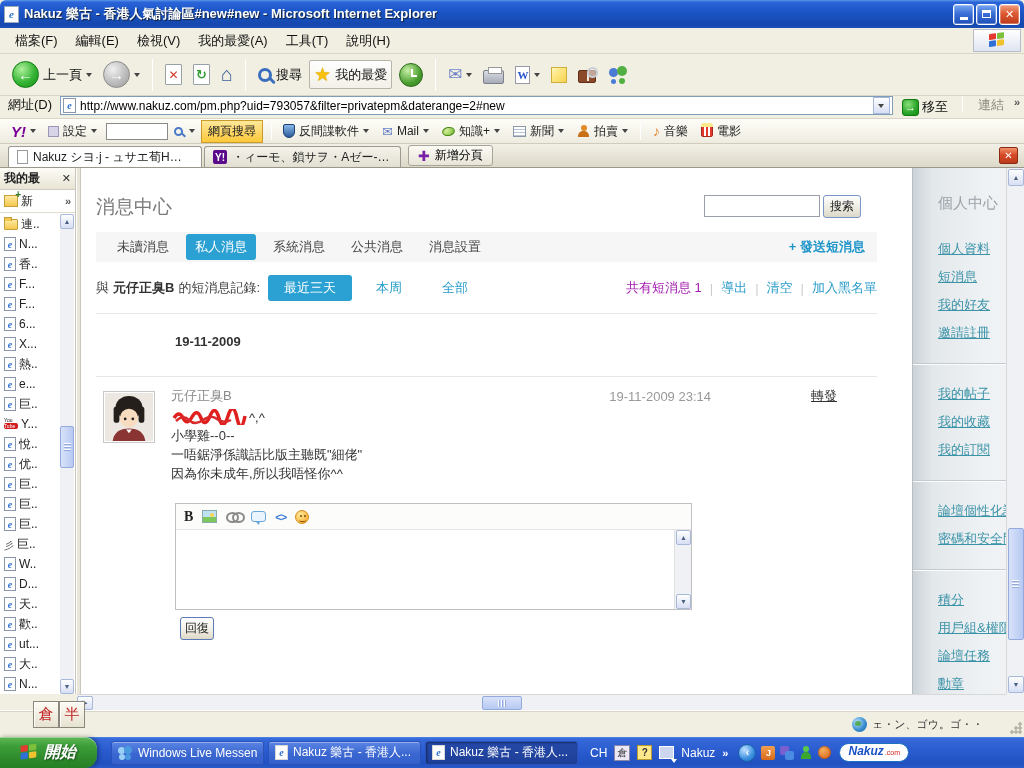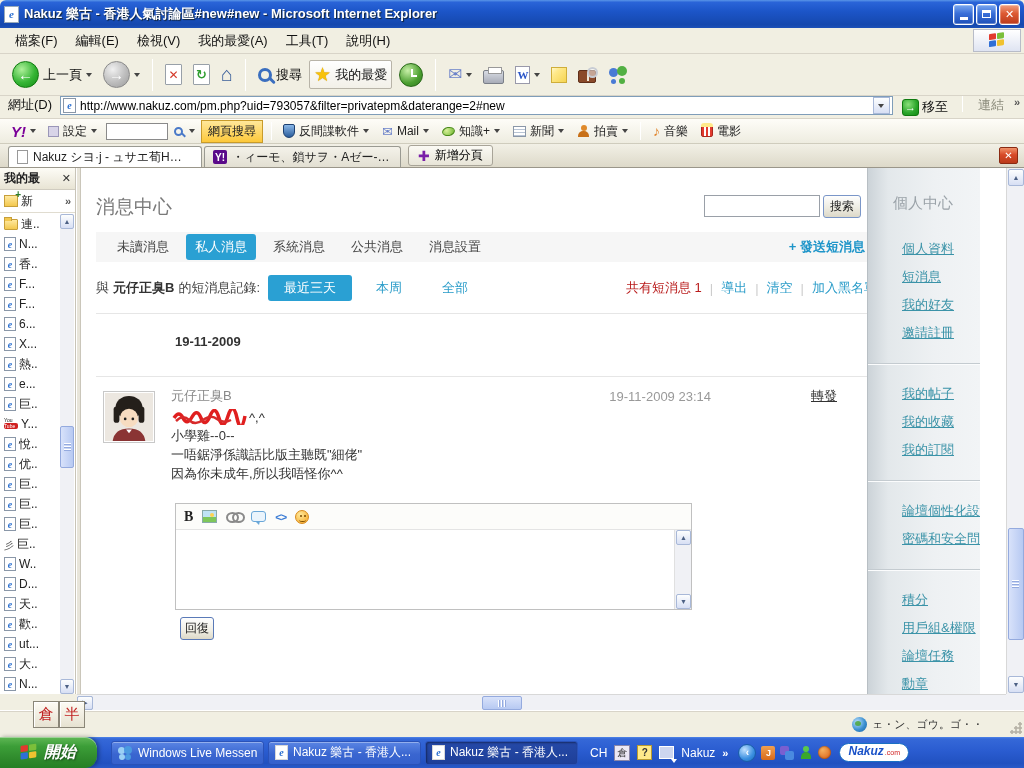--- a/index.html
+++ b/index.html
@@ -166,21 +166,21 @@
     background:linear-gradient(180deg,#fefefe,#eceadf 60%,#dcd8c8); border:1px solid #7a96c8; border-radius:3px; }
   .mc-tabs { margin:2px 16px 0 14px; height:30px; background:#f6f6f6; display:flex; align-items:center; padding:0 12px; gap:8px; }
   .mc-tab { font-size:13px; color:#444; padding:4px 9px; }
   .mc-tab.on { background:#2aa0d3; color:#fff; border-radius:3px; }
   .mc-send { margin-left:auto; font-size:13px; color:#1e95c9; font-weight:bold; }
   .mc-filter { margin:13px 16px 0 14px; display:flex; align-items:center; font-size:13px; color:#444; }
   .mc-filter .fuser { font-weight:bold; color:#333; margin:0 4px; }
   .range { margin-left:8px; padding:4px 16px; color:#2a9cc9; }
   .range.on { background:#2aa0d3; color:#fff; border-radius:3px; }
   .mc-right { margin-left:auto; display:flex; align-items:center; gap:8px; }
-  .mc-count { color:#b91c1c; }
+  .mc-count { color:#a21caf; }
   .mc-action { color:#2a9cc9; }
   .pipe { color:#ccc; }
   .hrline { border:none; border-top:1px solid #e6e6e6; margin:12px 16px 0 14px; }
   .mc-date { margin:20px 0 0 93px; font-size:13px; font-weight:bold; color:#333; height:16px; }
   .hrline2 { border:none; border-top:1px solid #e6e6e6; margin:26px 16px 0 14px; }
   .msg { position:relative; margin:10px 16px 0 21px; min-height:100px; }
   .avatar-frame { position:absolute; left:0; top:4px; width:52px; height:52px; border:1px solid #c8c8c8; background:#fff; padding:1px; }
   .msg-body { margin-left:68px; padding-right:4px; }
   .msg-top { display:flex; align-items:center; }
   .msg-author { font-size:13px; color:#888; flex:1; }
@@ -205,25 +205,25 @@
   .smiley-icon::before { content:""; position:absolute; left:4px; top:4px; width:2px; height:2px; border-radius:50%; background:#7a4a00; box-shadow:4px 0 0 #7a4a00; }
   .smiley-icon::after { content:""; position:absolute; left:3px; top:6px; width:7px; height:4px; border-bottom:1px solid #7a4a00; border-radius:50%; }
   .ed-text { position:relative; height:79px; }
   .ed-text textarea { width:100%; height:100%; border:none; outline:none; resize:none; padding-right:18px; font-size:13px; }
   .ed-scroll { position:absolute; right:0; top:0; width:17px; height:79px; background:#f0f1f5; border-left:1px solid #e0e0e0; }
   .ed-scroll .sb-btn { width:15px; height:15px; left:1px; }
   .reply-btn { margin:7px 0 0 98px; width:34px; height:23px; font-size:12px; color:#222;
     background:linear-gradient(180deg,#fefefe,#f0eee4 60%,#ddd9c8); border:1px solid #5a7ab8; border-radius:3px; }
 
   
-  .rsidebar { position:absolute; left:867px; top:0; width:113px; height:526px;
+  .rsidebar { position:absolute; left:912px; top:0; width:113px; height:526px;
     background:linear-gradient(90deg,#ccd3d8 0,#e3e8eb 18%,#eef1f3 60%,#f2f4f6 100%);
     border-left:1px solid #b8bfc4; overflow:hidden; }
   .sb-heading { font-size:15px; color:#9aa2a8; margin:26px 0 6px 25px; }
-  .sb-group { padding:11px 0 11px 34px; }
+  .sb-group { padding:11px 0 11px 25px; }
   .sb-group + .sb-group { border-top:1px solid #c4cbd0; box-shadow:inset 0 1px 0 #fbfcfd; }
   .sb-link { display:block; font-size:13px; color:#3b93a8; text-decoration:underline; margin:10px 0; white-space:nowrap; }
 
   
   .vscroll { position:absolute; left:1006px; top:0; width:18px; height:526px; background:#f0f1f5; border-left:1px solid #d8d8d8; }
   .vscroll .sb-btn { width:16px; height:17px; left:1px; }
   .vscroll .sb-thumb { width:16px; left:1px; }
 
   
   .hscroll { position:absolute; left:77px; top:694px; width:929px; height:16px; background:#f0f1f5; border-top:1px solid #d8d8d8; }

